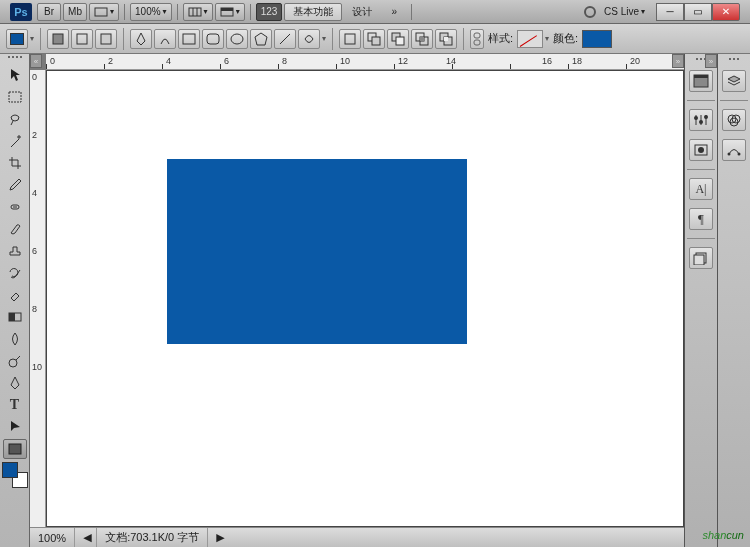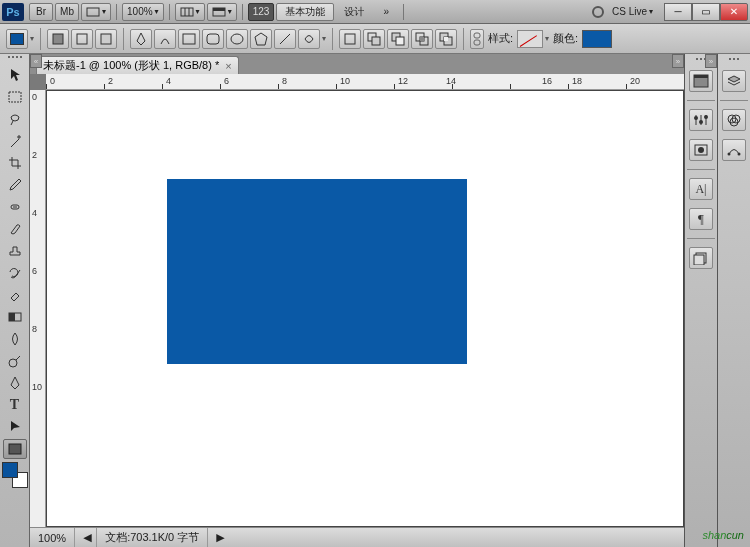--- a/index.html
+++ b/index.html
@@ -1,20 +1,20 @@
 <!DOCTYPE html>
 <html><head>
 <meta charset="utf-8">
 <style>
 * { margin: 0; padding: 0; box-sizing: border-box; font-family: "Microsoft YaHei", SimSun, sans-serif; font-size: 11px; }
 body { width: 750px; height: 547px; background: #fff; overflow: hidden; position: relative; }
 .app { width: 750px; height: 547px; background: linear-gradient(#9a9a9a, #7d7d7d); display: flex; flex-direction: column; }
 
 
-.titlebar { height: 24px; background: linear-gradient(#c8c8c8, #a8a8a8); display: flex; align-items: center; padding: 0 2px; border-bottom: 1px solid #666; }
+.titlebar { height: 24px; background: linear-gradient(#c8c8c8, #a8a8a8); display: flex; align-items: center; padding: 0 10px; border-bottom: 1px solid #666; }
 .ps-logo { width: 22px; height: 18px; background: #0a295c; color: #5db0e6; font-weight: bold; font-size: 11px; display: flex; align-items: center; justify-content: center; border-radius: 2px; margin-right: 4px; }
 .tb-btn { height: 18px; min-width: 24px; padding: 0 4px; margin: 0 1px; background: linear-gradient(#d8d8d8,#b0b0b0); border: 1px solid #777; border-radius: 2px; display: inline-flex; align-items: center; justify-content: center; font-size: 10px; color: #222; }
 .tb-sep { width: 1px; height: 16px; background: #777; margin: 0 4px; }
 .tb-drop::after { content: "▾"; font-size: 8px; margin-left: 2px; }
 .tb-dark { background: #555; color: #ddd; border-color: #333; }
 .cslive { margin-left: auto; display: flex; align-items: center; }
 .cslive-icon { width: 12px; height: 12px; border: 2px solid #555; border-radius: 50%; margin-right: 3px; }
 .winbtns { display: flex; margin-left: 6px; }
 .winbtn { width: 28px; height: 18px; border: 1px solid #666; background: linear-gradient(#e8e8e8,#c0c0c0); display: flex; align-items: center; justify-content: center; font-size: 10px; }
 .winbtn.close { background: linear-gradient(#e88,#c33); color: #fff; border-top-right-radius: 2px; border-bottom-right-radius: 2px; }
@@ -335,26 +335,20 @@
             <rect x="1" y="1" width="12" height="10" fill="#555" stroke="#222"></rect>
           </svg>
         </div>
       <div class="fgbg">
         <div class="bg"></div>
         <div class="fg"></div>
       </div>
     </div>
 
     <div class="doc-col">
-      <div class="dtabs">
-        <div class="dtab">
-          <span>未标题-1 @ 100% (形状 1, RGB/8) *</span>
-          <span class="x">×</span>
-        </div>
-      </div>
       <div class="ruler-h" id="ruler-h">
           <span class="tick" style="left: 4px; top: 2px;">0</span>
           <div style="position: absolute; left: 0px; top: 10px; width: 1px; height: 6px; background: rgb(51, 51, 51);"></div>
           <span class="tick" style="left: 62px; top: 2px;">2</span>
           <div style="position: absolute; left: 58px; top: 10px; width: 1px; height: 6px; background: rgb(51, 51, 51);"></div>
           <span class="tick" style="left: 120px; top: 2px;">4</span>
           <div style="position: absolute; left: 116px; top: 10px; width: 1px; height: 6px; background: rgb(51, 51, 51);"></div>
           <span class="tick" style="left: 178px; top: 2px;">6</span>
           <div style="position: absolute; left: 174px; top: 10px; width: 1px; height: 6px; background: rgb(51, 51, 51);"></div>
           <span class="tick" style="left: 236px; top: 2px;">8</span>

